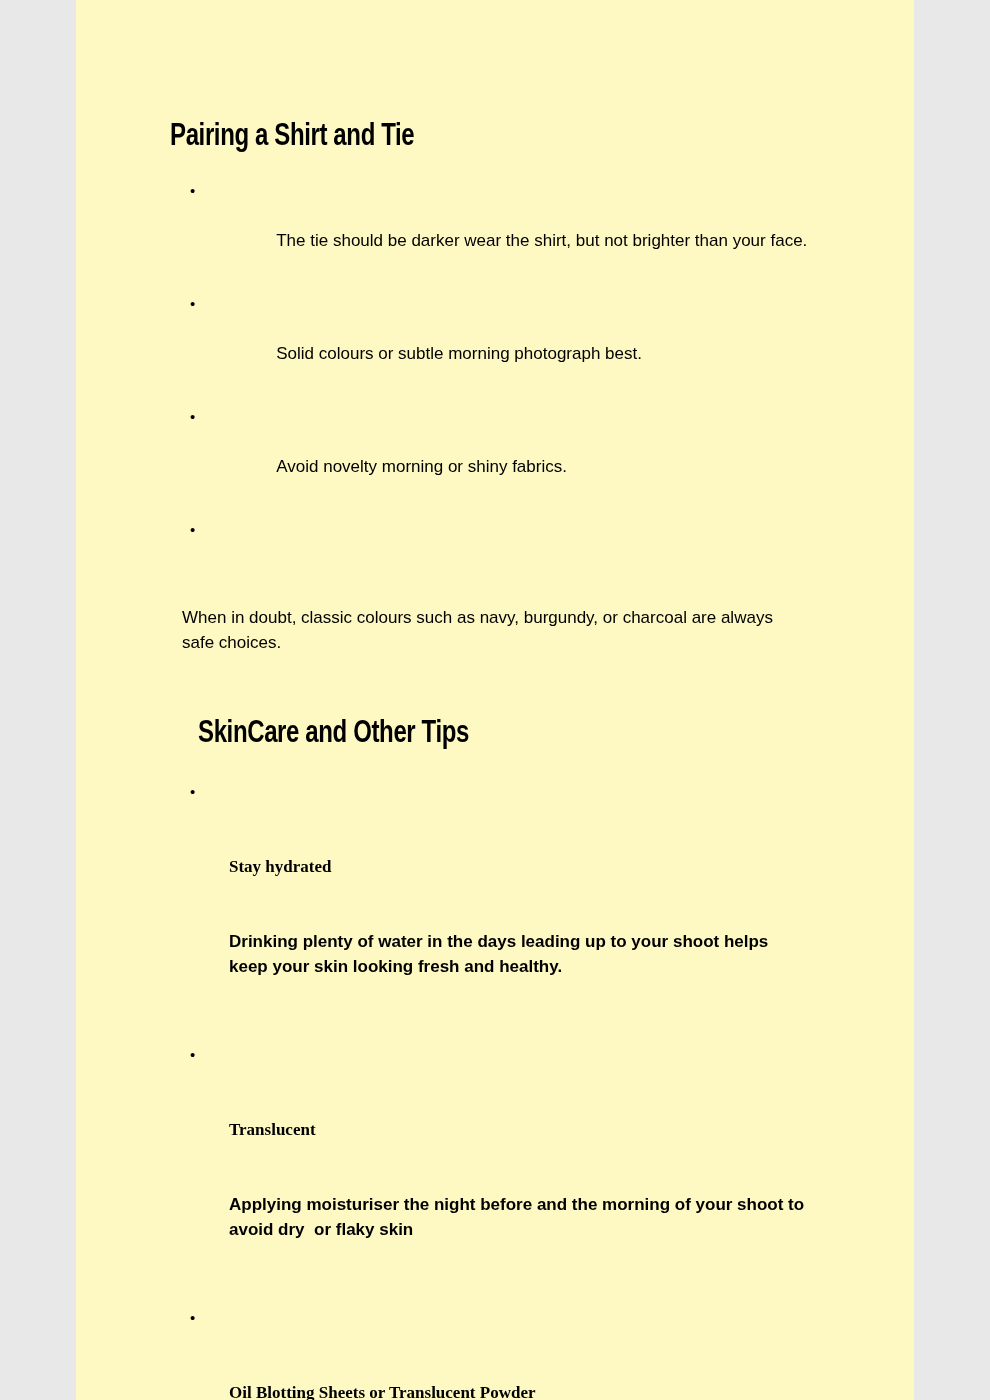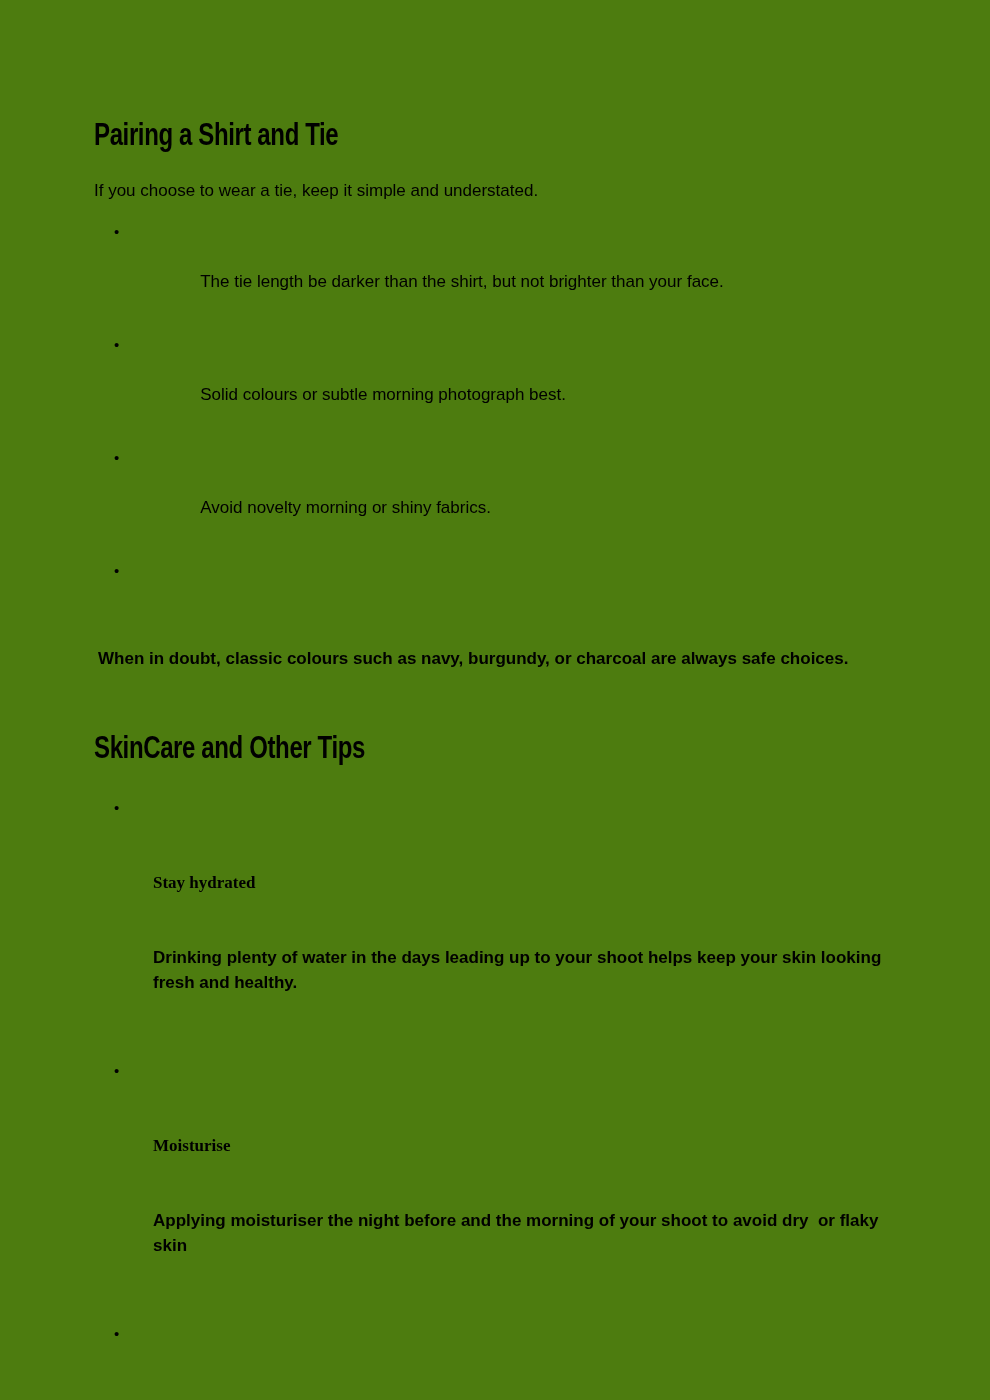--- a/index.html
+++ b/index.html
@@ -1,21 +1,21 @@
 <!DOCTYPE html>
 <html><head>
 <meta charset="utf-8">
 <style>
   * { box-sizing: border-box; }
   html, body { margin: 0; padding: 0; background: #e8e8e8; }
   .page {
-    width: 990px;
+    width: 838px;
     height: 1400px;
     margin: 0 auto;
-    background: #4d7c0f;
+    background: #fef9c3;
     color: #000000;
     font-family: "Liberation Sans", sans-serif;
     position: relative;
     overflow: hidden;
   }
   .content {
     width: 100%;
     padding: 118px 104px 0 94px;
   }
   .heading {
@@ -24,29 +24,29 @@
     font-weight: 700;
     margin: 0 0 28px 0;
     white-space: nowrap;
   }
   .heading .h-inner {
     display: inline-block;
     transform: scaleX(0.75);
     transform-origin: 0 50%;
     letter-spacing: -0.5px;
   }
-  .heading.mt-lg { margin-top: 60px; margin-bottom: 32px; }
+  .heading.mt-lg { margin-top: 60px; margin-bottom: 32px; margin-left: 28px; }
   .body {
     font-size: 17px;
     line-height: 25px;
     white-space: pre-wrap;
   }
   p { margin: 0; }
   p.intro { margin-bottom: 16px; }
-  p.closing { margin: 4px; font-weight: bold; }
+  p.closing { margin: 12px; }
   ul.plain-list {
     list-style: none;
     margin: 0;
     padding: 0;
   }
   ul.plain-list > li {
     position: relative;
     padding-left: 59px;
     margin-bottom: 13px;
   }
@@ -69,25 +69,24 @@
   }
 </style>
 </head>
 <body>
 
 <div class="page">
   <div class="content">
 
     <section>
       <h2 class="heading"><span class="h-inner">Pairing a Shirt and Tie</span></h2>
-      <p class="body intro">If you choose to wear a tie, keep it simple and understated.</p>
       <ul class="plain-list">
         <li class="body">
           <span class="marker">•</span>
-          <span>The tie length be darker than the shirt, but not brighter than your face.</span>
+          <span>The tie should be darker wear the shirt, but not brighter than your face.</span>
         </li>
         <li class="body">
           <span class="marker">•</span>
           <span>Solid colours or subtle morning photograph best.</span>
         </li>
         <li class="body">
           <span class="marker">•</span>
           <span>Avoid novelty morning or shiny fabrics.</span>
         </li>
         <li class="body">
@@ -100,21 +99,21 @@
     <section>
       <h2 class="heading mt-lg"><span class="h-inner">SkinCare and Other Tips</span></h2>
       <ul class="plain-list">
         <li class="body">
           <span class="marker">•</span>
           <span class="item-title">Stay hydrated</span>
           <span class="item-desc">Drinking plenty of water in the days leading up to your shoot helps keep your skin looking fresh and healthy.</span>
         </li>
         <li class="body">
           <span class="marker">•</span>
-          <span class="item-title">Moisturise</span>
+          <span class="item-title">Translucent</span>
           <span class="item-desc">Applying moisturiser the night before and the morning of your shoot to avoid dry  or flaky skin</span>
         </li>
         <li class="body">
           <span class="marker">•</span>
           <span class="item-title">Oil Blotting Sheets or Translucent Powder</span>
           
         </li>
 
       </ul>
 

